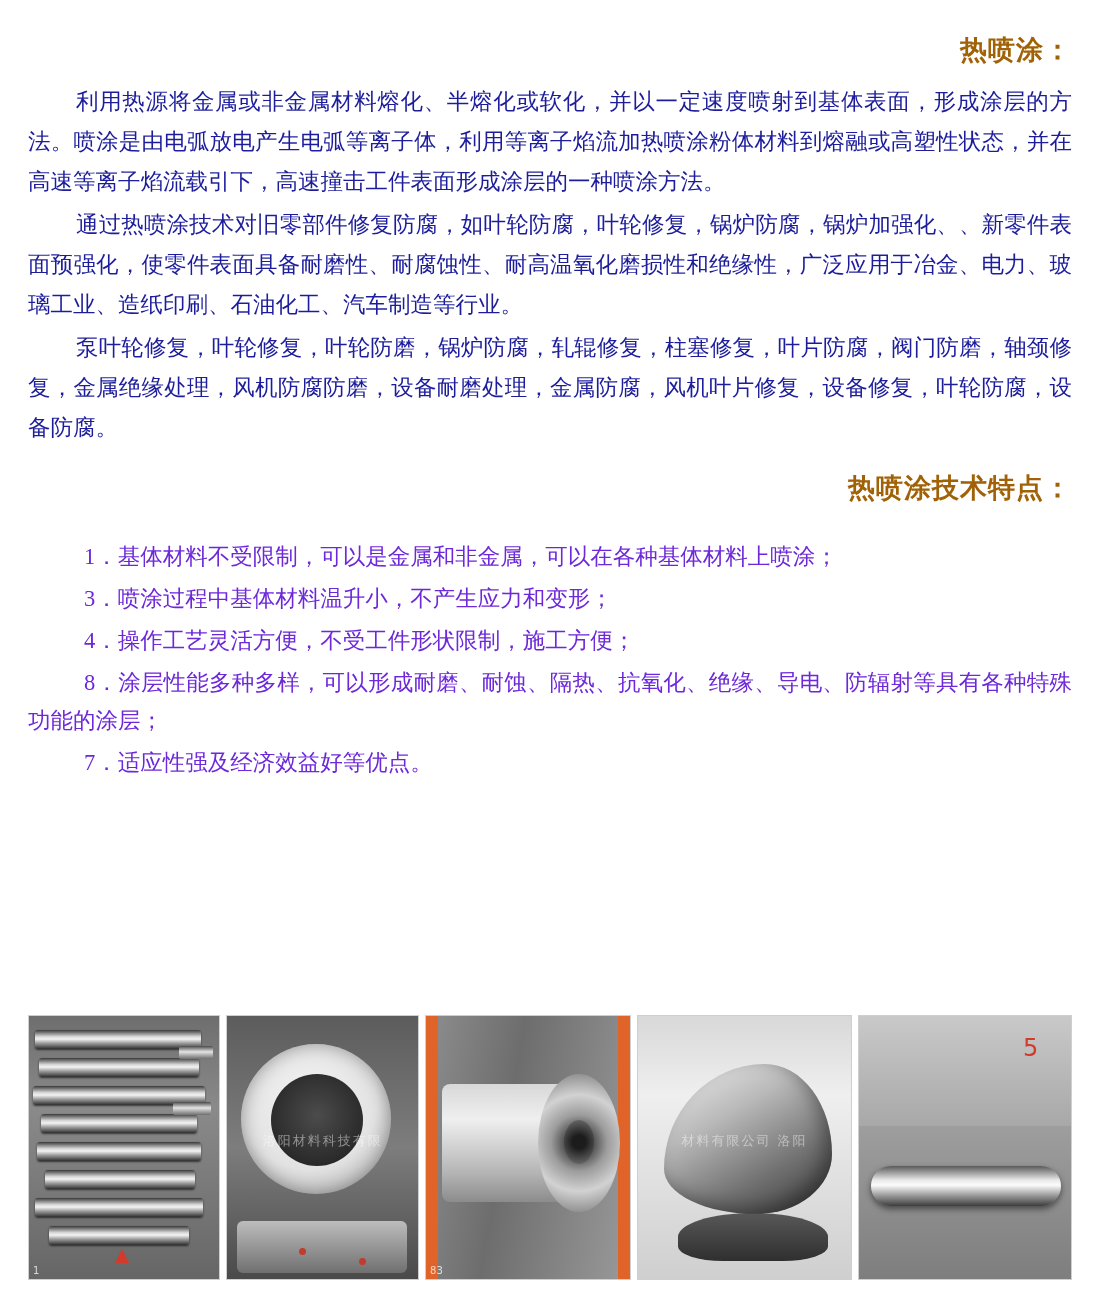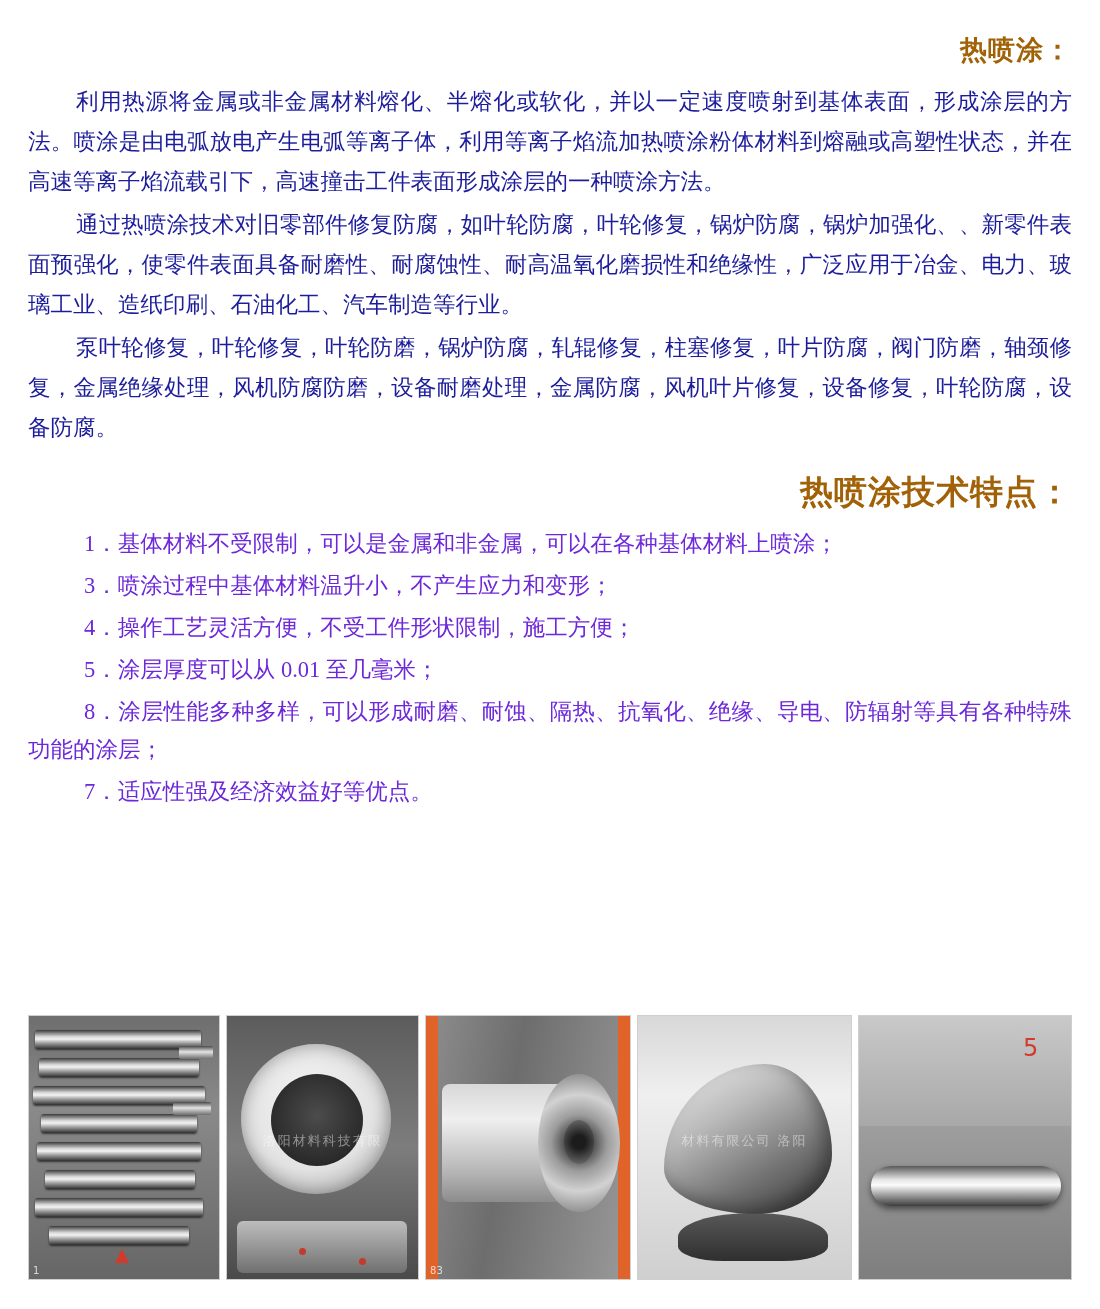--- a/index.html
+++ b/index.html
@@ -25,22 +25,22 @@
   h1.section-title {
     font-family: "DejaVu Sans", "Liberation Sans", sans-serif;
     font-weight: bold;
     font-size: 27px;
     color: #a16207;
     margin: 10px 0 14px 0;
     letter-spacing: 1px;
     text-align: right;
   }
   h1.section-title.second {
-    font-size: 33px;
-    margin: 22px 0 10px 0;
+    font-size: 27px;
+    margin: 22px 0 32px 0;
   }
   p.para {
     font-size: 22.5px;
     line-height: 40px;
     margin: 0 0 3px 0;
     text-indent: 48px;
     text-align: justify;
     color: #1d1d9c;
     font-family: "Liberation Serif", "DejaVu Serif", serif;
   }
@@ -251,21 +251,20 @@
   <p class="para">利用热源将金属或非金属材料熔化、半熔化或软化，并以一定速度喷射到基体表面，形成涂层的方法。喷涂是由电弧放电产生电弧等离子体，利用等离子焰流加热喷涂粉体材料到熔融或高塑性状态，并在高速等离子焰流载引下，高速撞击工件表面形成涂层的一种喷涂方法。</p>
   <p class="para">通过热喷涂技术对旧零部件修复防腐，如叶轮防腐，叶轮修复，锅炉防腐，锅炉加强化、、新零件表面预强化，使零件表面具备耐磨性、耐腐蚀性、耐高温氧化磨损性和绝缘性，广泛应用于冶金、电力、玻璃工业、造纸印刷、石油化工、汽车制造等行业。</p>
   <p class="para">泵叶轮修复，叶轮修复，叶轮防磨，锅炉防腐，轧辊修复，柱塞修复，叶片防腐，阀门防磨，轴颈修复，金属绝缘处理，风机防腐防磨，设备耐磨处理，金属防腐，风机叶片修复，设备修复，叶轮防腐，设备防腐。</p>
 
   <h1 class="section-title second">热喷涂技术特点：</h1>
 
   <ul class="feature-list">
     <li>1．基体材料不受限制，可以是金属和非金属，可以在各种基体材料上喷涂；</li>
     <li>3．喷涂过程中基体材料温升小，不产生应力和变形；</li>
     <li>4．操作工艺灵活方便，不受工件形状限制，施工方便；</li>
-    <li>5．涂层厚度可以从 0.01 至几毫米；</li>
     <li>8．涂层性能多种多样，可以形成耐磨、耐蚀、隔热、抗氧化、绝缘、导电、防辐射等具有各种特殊功能的涂层；</li>
     <li>7．适应性强及经济效益好等优点。</li>
   </ul>
 
   <div class="gallery">
 
     <div class="photo p1">
       <div class="bg"></div>
       <div class="shaft" style="left:6px;  top:14px;  width:166px;"></div>
       <div class="shaft" style="left:10px; top:42px;  width:160px;"></div>

